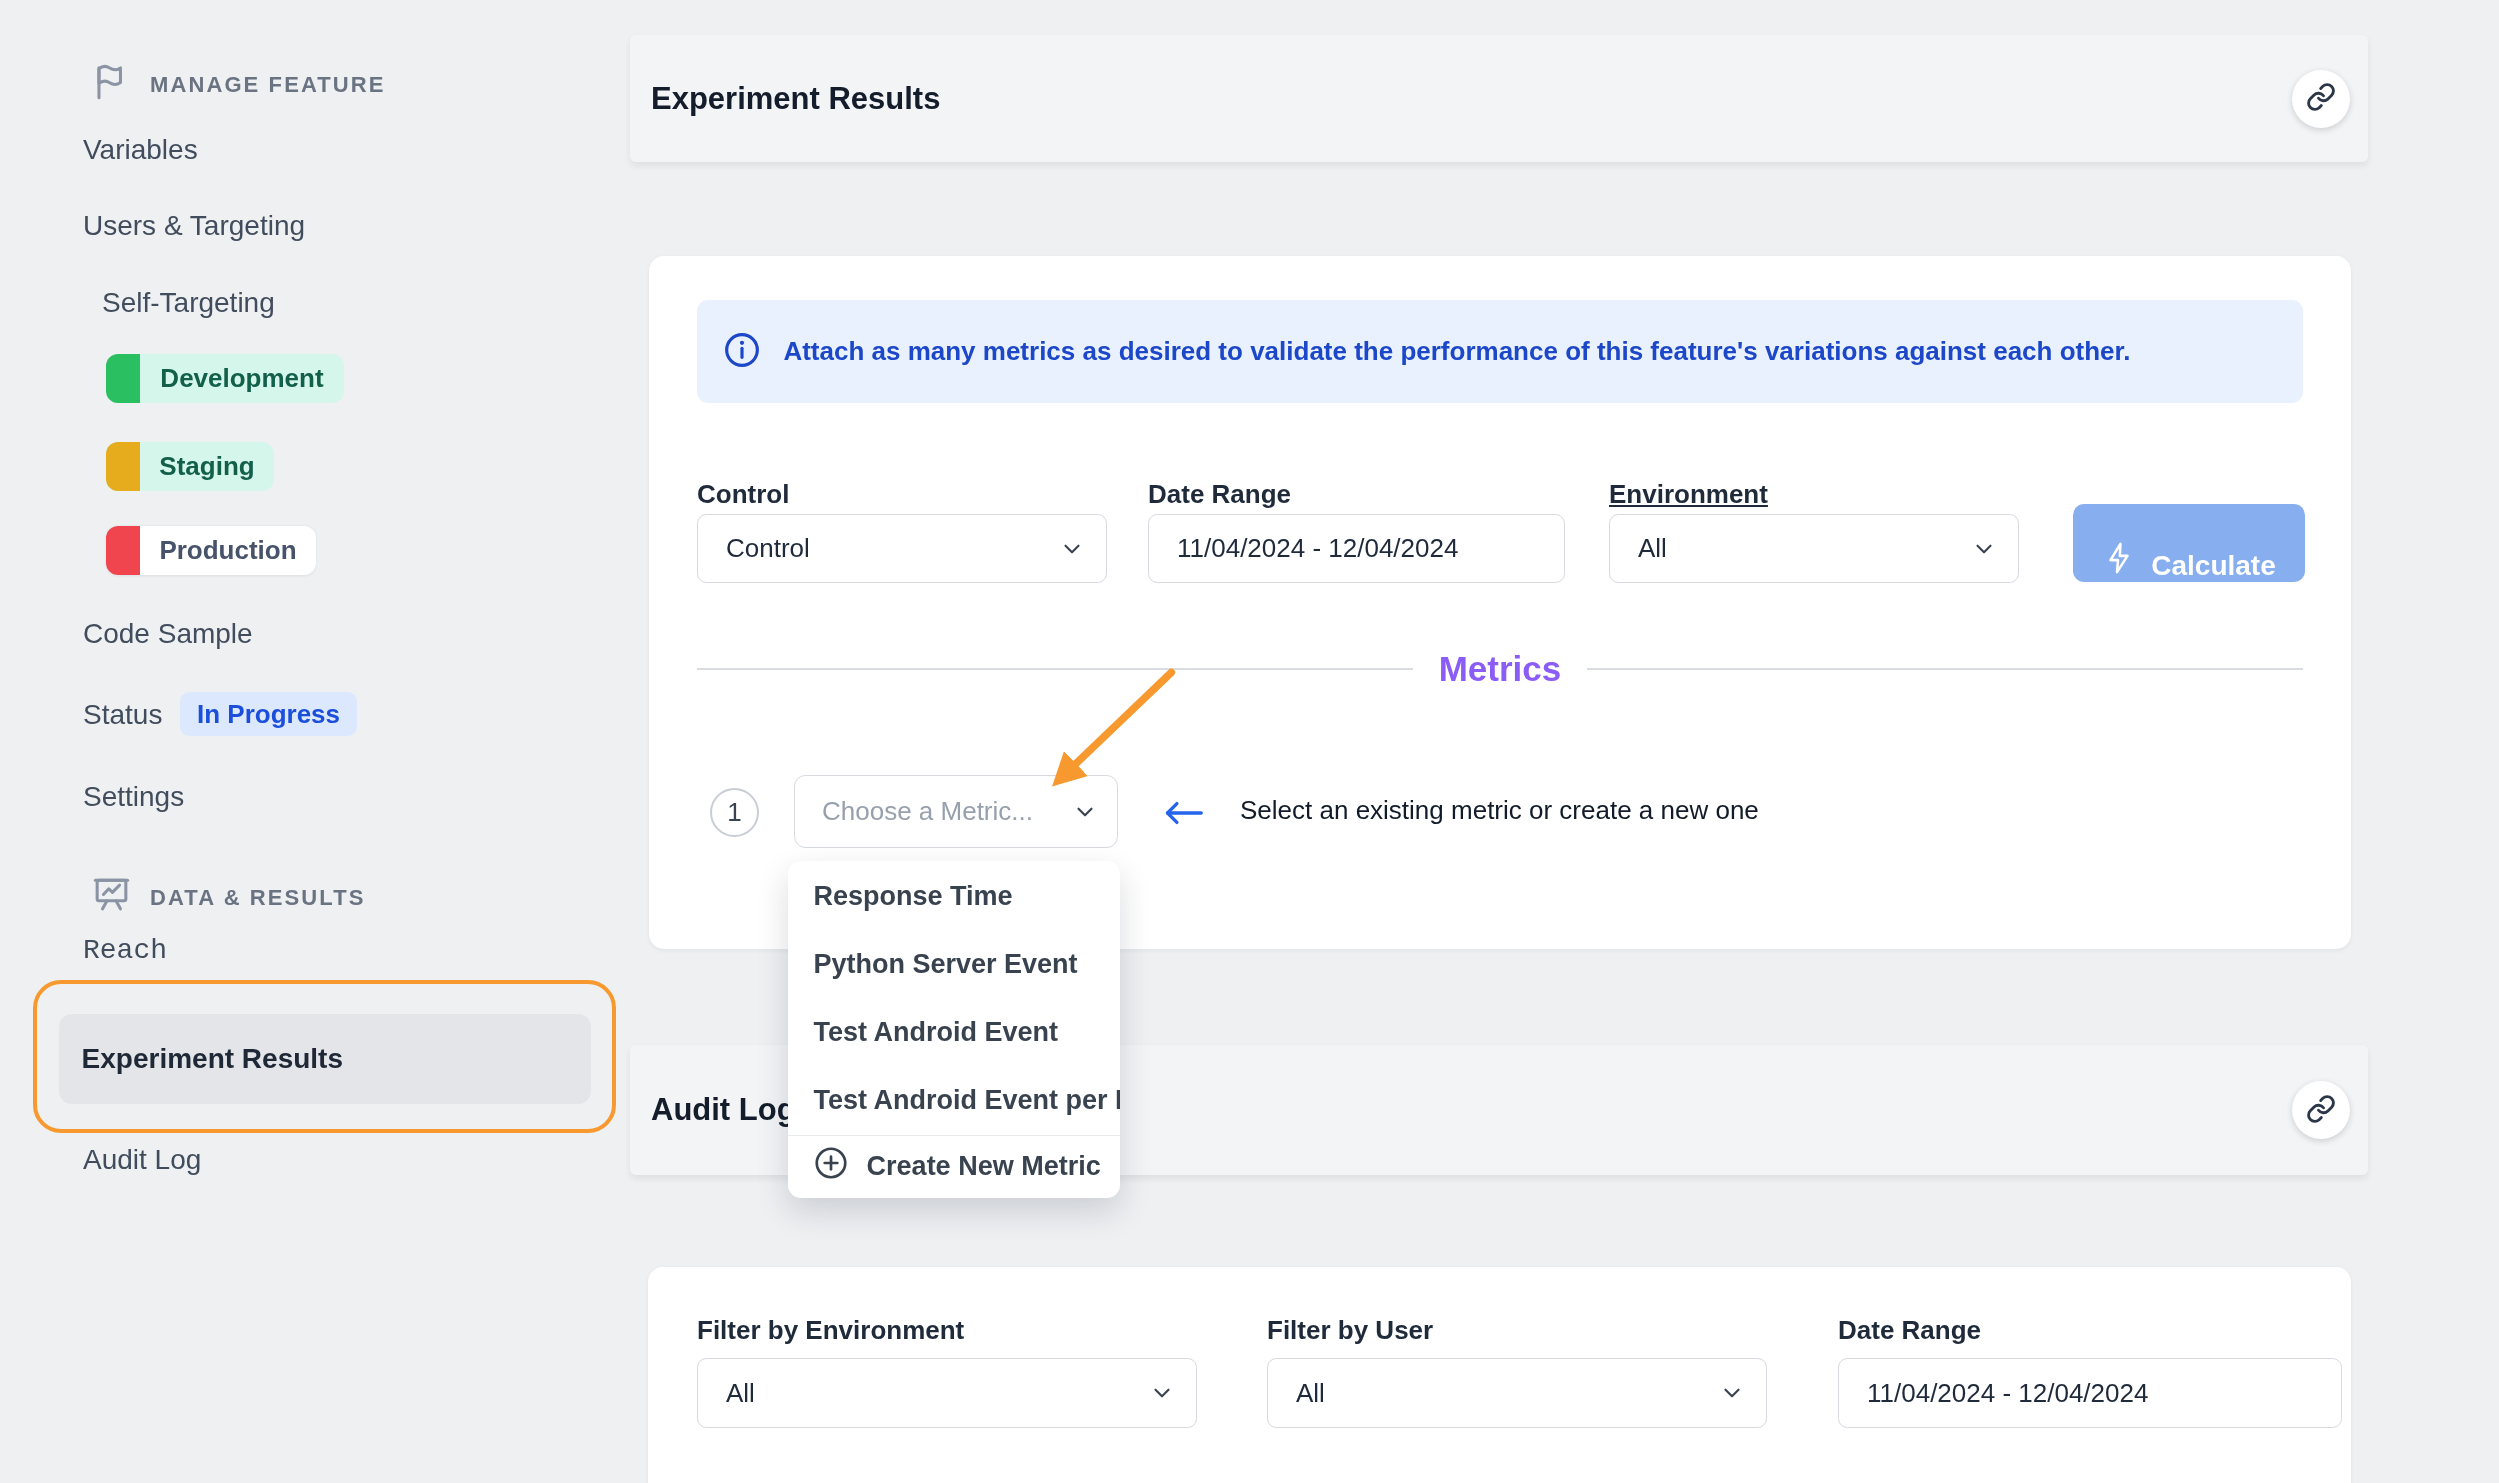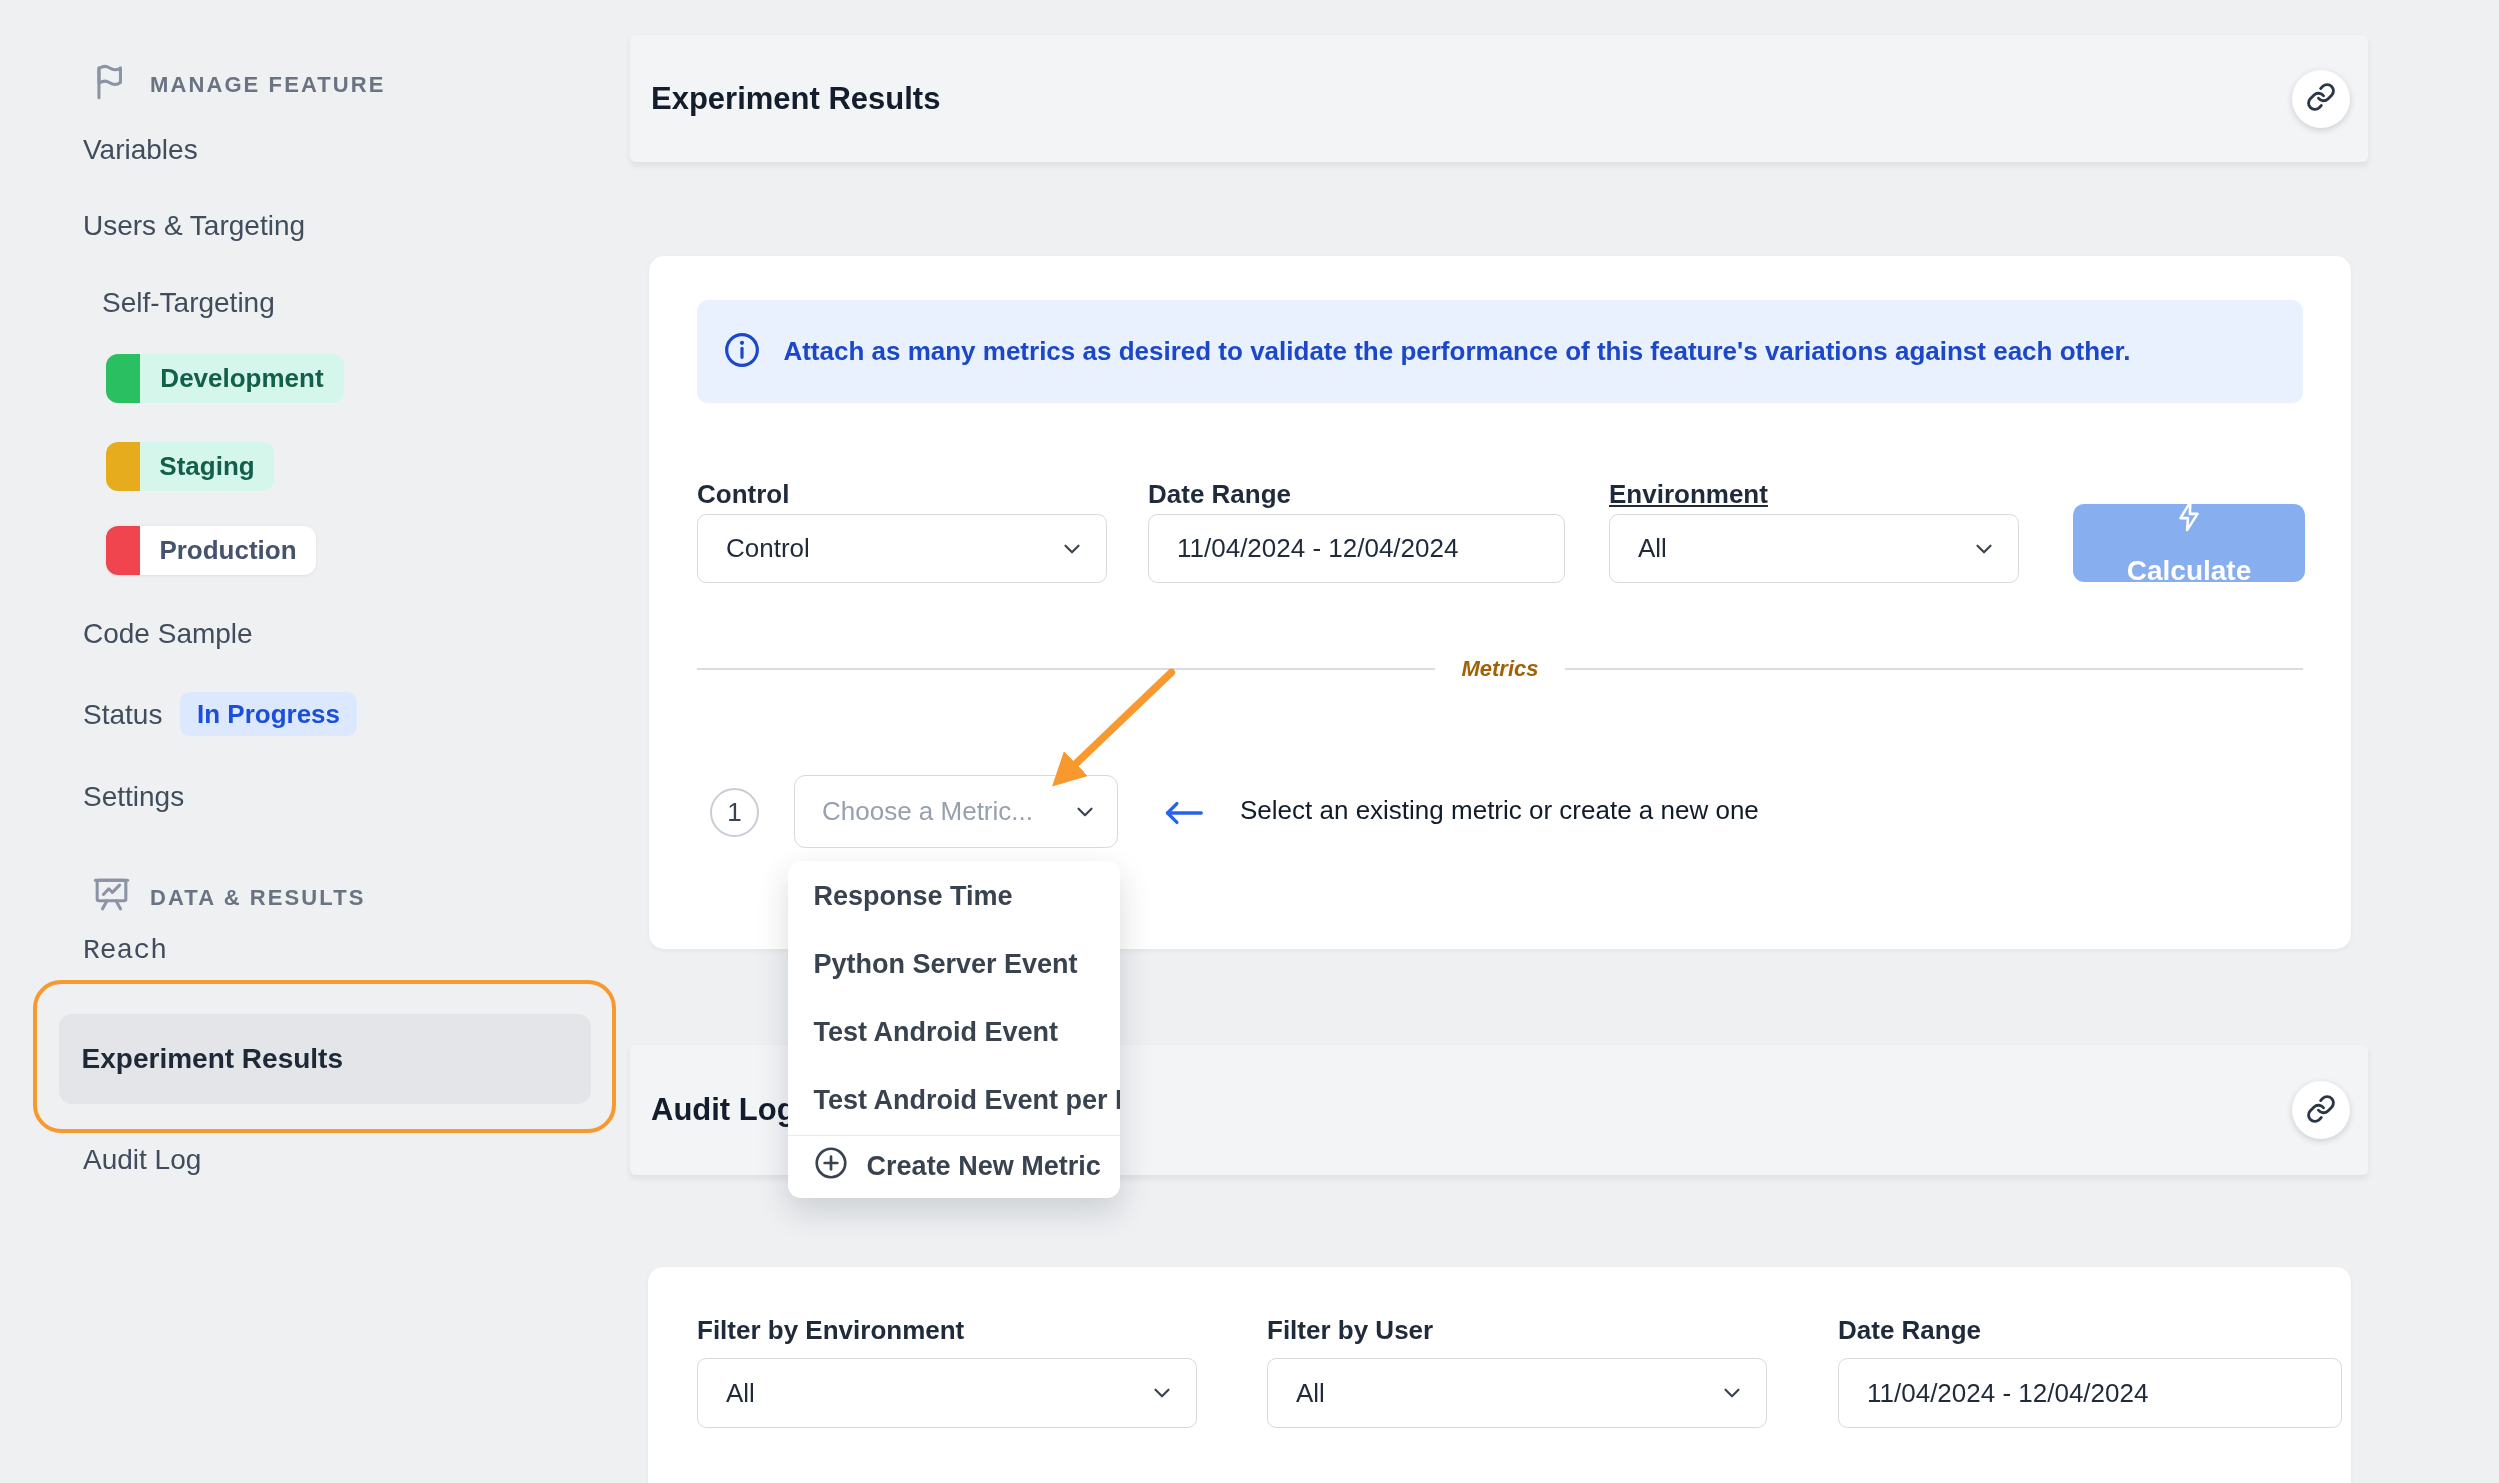--- a/index.html
+++ b/index.html
@@ -43,25 +43,25 @@
   .alert-text { font-size:26px; font-weight:600; color:#1c47c8; }
 
   .f-label { position:absolute; font-size:26px; font-weight:600; color:#1f2a3a; height:32px; line-height:32px; }
   .select, .text-input { position:absolute; height:69px; background:#fff; border:1.9px solid #d6dade;
            border-radius:9.4px; display:flex; align-items:center; padding-left:28px; cursor:pointer; }
   .select .val, .text-input .val { font-size:26px; color:#1f2a3a; }
   .select .chev { position:absolute; right:21px; top:21px; }
 
   .calc-btn { position:absolute; left:1424px; top:248px; width:232px; height:78px; border:none; cursor:pointer;
               background:#87aeef; border-radius:11.3px; color:#fff; font-size:28px; font-weight:700;
-              font-family:"Liberation Sans",sans-serif; display:flex; align-items:center; justify-content:center; gap:15px;flex-direction:column; }
+              font-family:"Liberation Sans",sans-serif; display:flex; align-items:flex-end; justify-content:center; gap:15px; }
 
   .divider { position:absolute; left:48px; right:48px; top:394px; height:38px; display:flex; align-items:center; gap:26px; }
   .divider .line { flex:1; height:1.9px; background:#d9dce1; }
-  .divider .lbl { font-size:22px; font-weight:700; color:#a16207;font-style:italic; }
+  .divider .lbl { font-size:35px; font-weight:700; color:#8b5cf6; }
 
   .num-circle { position:absolute; left:61px; top:532px; width:49px; height:49px; border-radius:50%;
                 border:2.8px solid #c9ced6; color:#39434f; font-size:26px; display:flex; align-items:center; justify-content:center; }
   .choose-box { position:absolute; left:145px; top:519px; width:324px; height:73px; background:#fff;
                 border:1.9px solid #d6dade; border-radius:11.3px; display:flex; align-items:center;
                 padding-left:27px; cursor:pointer; }
   .choose-box .ph { font-size:26px; color:#97a0ad; }
   .choose-box .chev { position:absolute; right:19px; top:22.6px; }
   .helper-text { position:absolute; left:591px; top:537px; font-size:26px; color:#111b29; height:34px; line-height:34px; }
   .blue-arrow { position:absolute; left:512px; top:542px; }

